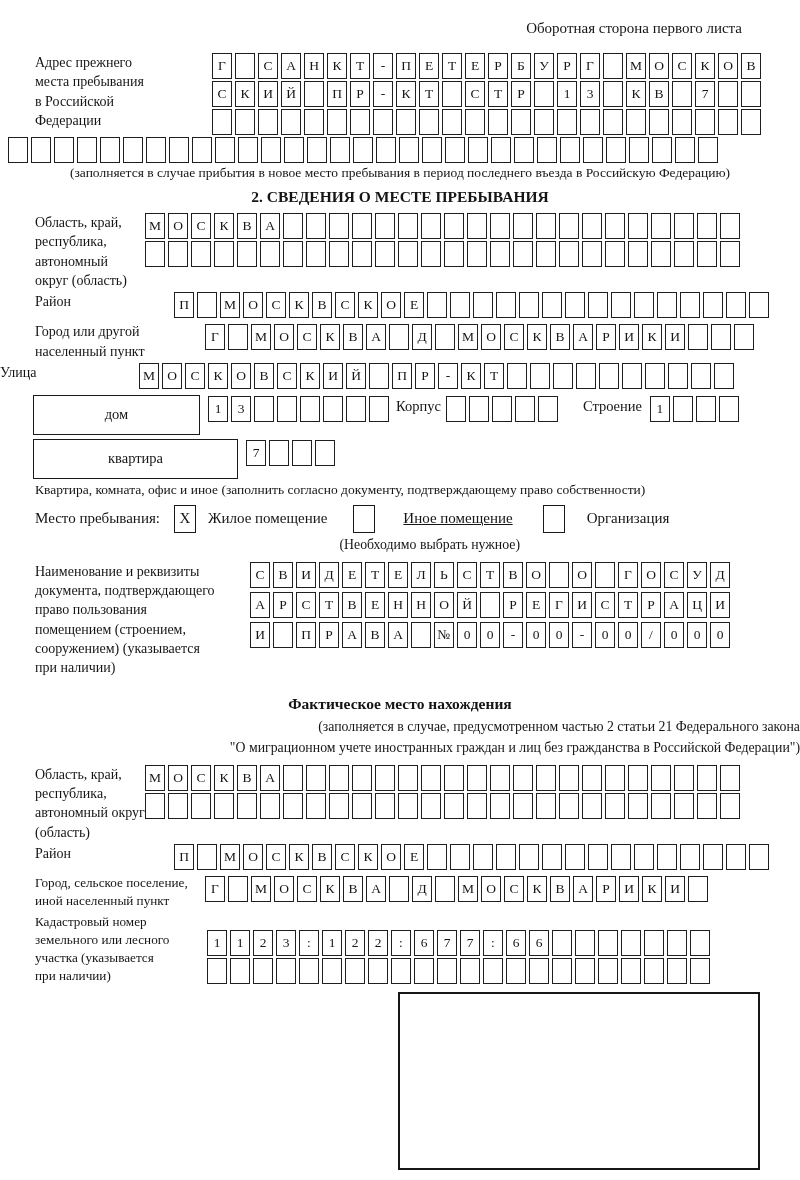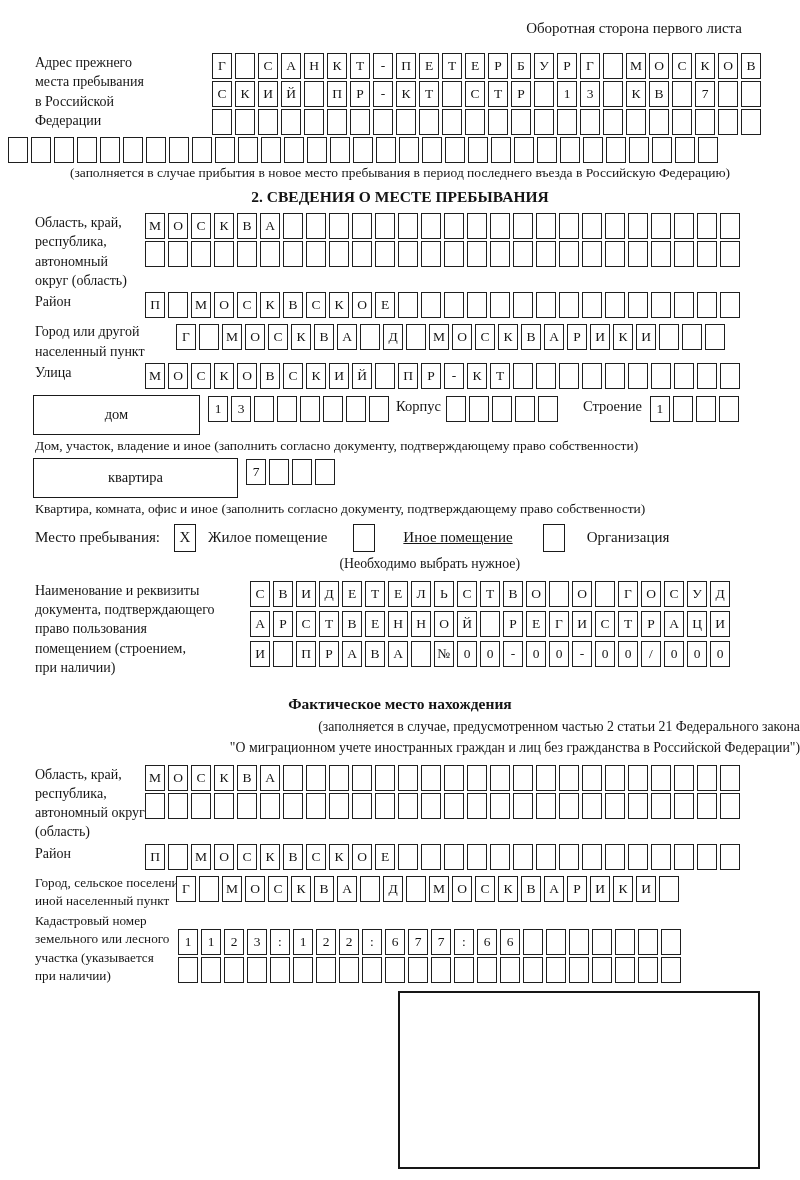--- a/index.html
+++ b/index.html
@@ -28,21 +28,21 @@
   }
   .inline-label{font-size:14.5px;flex:none;margin-top:3px;}
   .chk{
     box-sizing:border-box;flex:none;width:22px;height:28px;border:1.8px solid #1a1a1a;
     display:flex;align-items:center;justify-content:center;font-size:15px;
   }
   .check-row{display:flex;align-items:center;margin-left:35px;margin-top:7px;font-size:15px;}
   .note-center{font-size:13.8px;text-align:right;line-height:1.5;}
   .stamp-box{box-sizing:border-box;margin-left:398px;margin-top:6px;width:362px;height:178px;border:2px solid #161616;}
   .stamp-caption{margin-left:390px;width:375px;margin-top:8px;text-align:center;font-size:14px;line-height:1.55;}
-  .mt2{margin-top:2px;} .mt4{margin-top:4px;} .mt6{margin-top:6px;}
+  .mt2{margin-top:2px;gap:29px;} .mt4{margin-top:4px;} .mt6{margin-top:6px;}
   .lab110{width:110px;} .lab141{width:141px;} .lab145{width:145px;} .lab215{width:215px;} .lab143{width:143px;}
   .small-label{font-size:13.2px;}
 </style>
 </head>
 <body>
 
 <div class="page">
 
   <div class="header-note">Оборотная сторона первого листа</div>
 
@@ -296,21 +296,21 @@
         <span class="cell">Р</span>
         <span class="cell">И</span>
         <span class="cell">К</span>
         <span class="cell">И</span>
         <span class="cell"></span>
         <span class="cell"></span>
         <span class="cell"></span>
       </div>
   </div>
 
-  <div class="frow mt2" style="margin-left:35px;">
+  <div class="frow mt2" style="">
     <div class="flabel lab110">Улица</div>
     <div class="cellrow">
         <span class="cell">М</span>
         <span class="cell">О</span>
         <span class="cell">С</span>
         <span class="cell">К</span>
         <span class="cell">О</span>
         <span class="cell">В</span>
         <span class="cell">С</span>
         <span class="cell">К</span>
@@ -358,21 +358,20 @@
         <span class="cell"></span>
       </div>
     <span class="inline-label" style="margin-left:22px;margin-right:8px;">Строение</span>
     <div class="cellrow" style="margin-top:1px;">
         <span class="cell">1</span>
         <span class="cell"></span>
         <span class="cell"></span>
         <span class="cell"></span>
       </div>
   </div>
-  <div class="caption-left">Дом, участок, владение и иное (заполнить согласно документу, подтверждающему право собственности)</div>
 
   <div class="frow mt4" style="margin-left:33px;">
     <div class="labelbox" style="width:205px;">
       <span>квартира</span>
     </div>
     <div class="cellrow" style="margin-left:8px;margin-top:1px;">
         <span class="cell">7</span>
         <span class="cell"></span>
         <span class="cell"></span>
         <span class="cell"></span>
@@ -390,20 +389,21 @@
     <span style="margin-left:22px;">Организация</span>
   </div>
   <div class="note-center mt2" style="width:520px;">(Необходимо выбрать нужное)</div>
 
   <div class="frow mt6" style="margin-left:35px;">
     <div class="flabel lab215">
         <div>Наименование и реквизиты</div>
         <div>документа, подтверждающего</div>
         <div>право пользования</div>
         <div>помещением (строением,</div>
+        <div>сооружением) (указывается</div>
         <div>при наличии)</div>
       </div>
     <div class="grid">
       <div class="cellrow" style="margin-bottom:4px;">
           <span class="cell">С</span>
           <span class="cell">В</span>
           <span class="cell">И</span>
           <span class="cell">Д</span>
           <span class="cell">Е</span>
           <span class="cell">Т</span>

